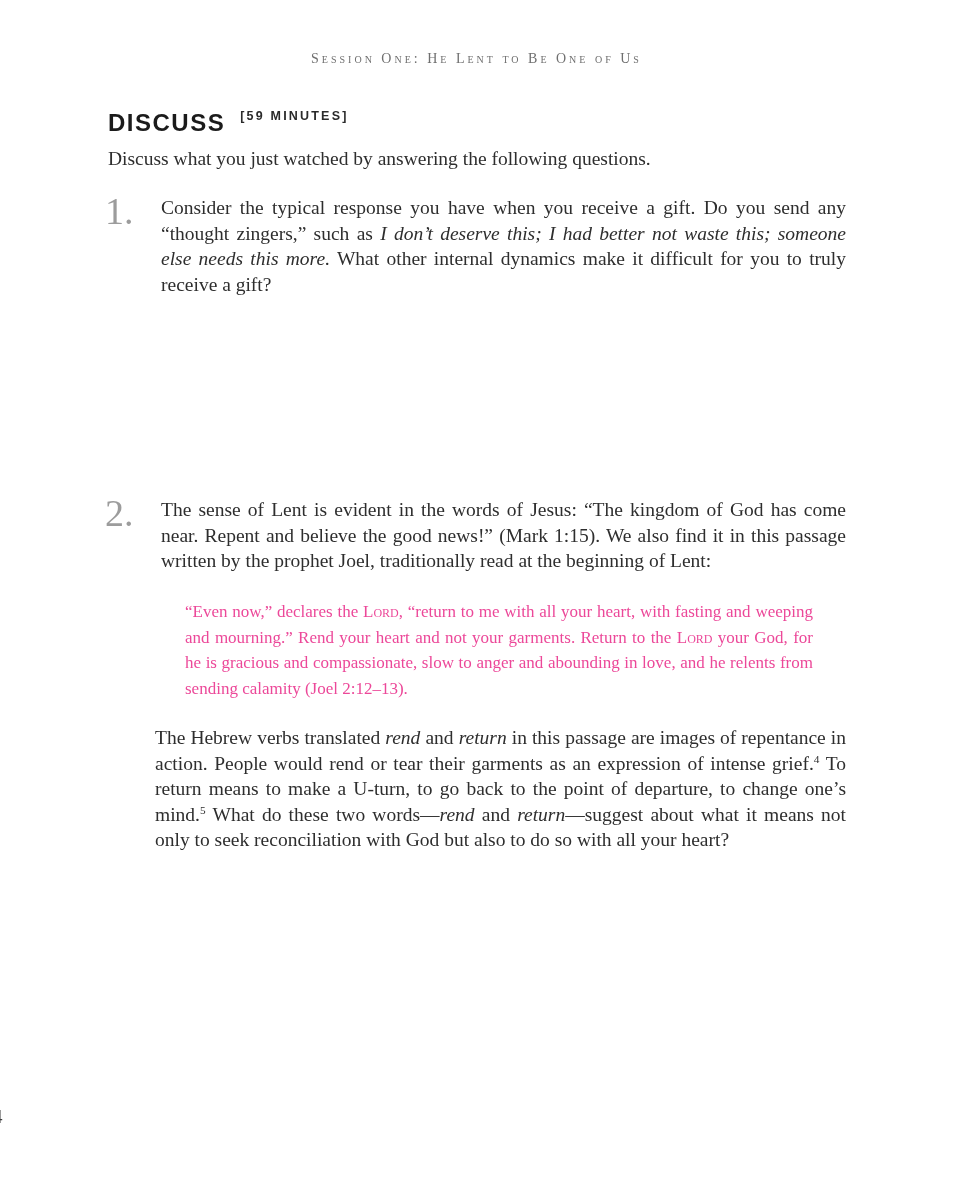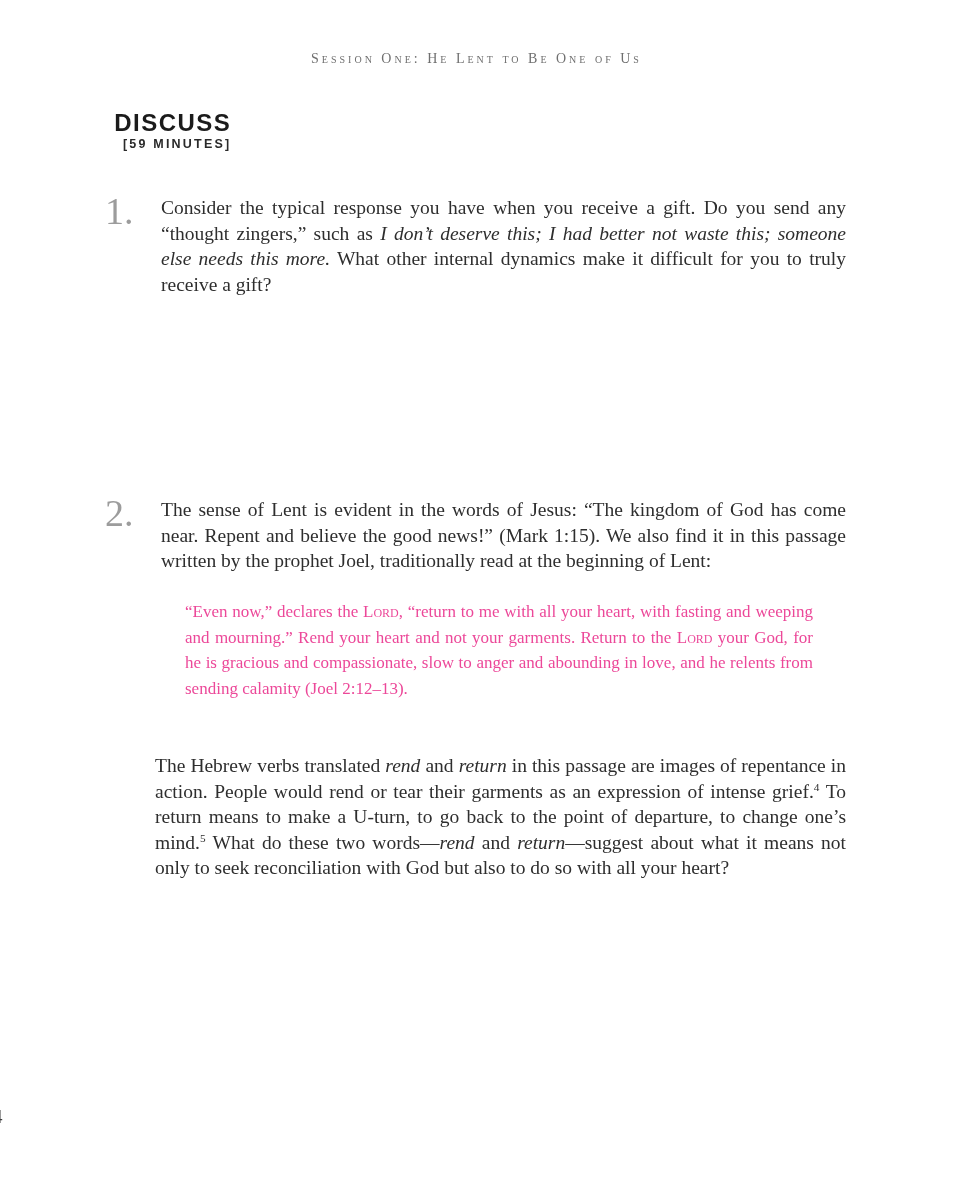--- a/index.html
+++ b/index.html
@@ -33,23 +33,22 @@
     letter-spacing: 3px;
     color: #6f6f6f;
   }
 
   
   .discuss-row {
     position: absolute;
     top: 109px;
     left: 108px;
     display: flex;
-    align-items: flex-end;
+    align-items: flex-start;
     white-space: nowrap;
-    flex-direction: column;
   }
   .discuss-title {
     font-family: "Liberation Sans", sans-serif;
     font-weight: 700;
     font-size: 24px;
     letter-spacing: 1.5px;
     color: #1b1b1b;
   }
   .discuss-duration {
     font-family: "Liberation Sans", sans-serif;
@@ -111,21 +110,20 @@
   
   .q2-followup {
     position: absolute;
     top: 725px;
     left: 155px;
     width: 691px;
     font-size: 19.5px;
     line-height: 25.5px;
     text-align: justify;
     color: #2e2e2e;
-    margin-top: 28px;
   }
 
   
   .page-number {
     position: absolute;
     top: 1106px;
     left: -7px;
     font-family: "Liberation Serif", serif;
     font-size: 19px;
     color: #3f3f3f;
@@ -145,20 +143,21 @@
 
 <div class="page">
 
   <div class="running-header">Session One: He Lent to Be One of Us</div>
 
   <div class="discuss-row">
     <span class="discuss-title">DISCUSS</span>
     <span class="discuss-duration">[59 MINUTES]</span>
   </div>
 
+  <div class="intro-text">Discuss what you just watched by answering the following questions.</div>
 
   <div class="question question-1">
     <span class="q-number">1.</span>
     <div class="q-body"><span>Consider the typical response you have when you receive a gift. Do you send any “thought zingers,” such as </span><span class="run-i">I don’t deserve this; I had better not waste this; someone else needs this more.</span><span> What other internal dynamics make it difficult for you to truly receive a gift?</span></div>
   </div>
 
   <div class="question question-2">
     <span class="q-number">2.</span>
     <div class="q-body"><span>The sense of Lent is evident in the words of Jesus: “The kingdom of God has come near. Repent and believe the good news!” (Mark 1:15). We also find it in this passage written by the prophet Joel, traditionally read at the beginning of Lent:</span></div>
   </div>

